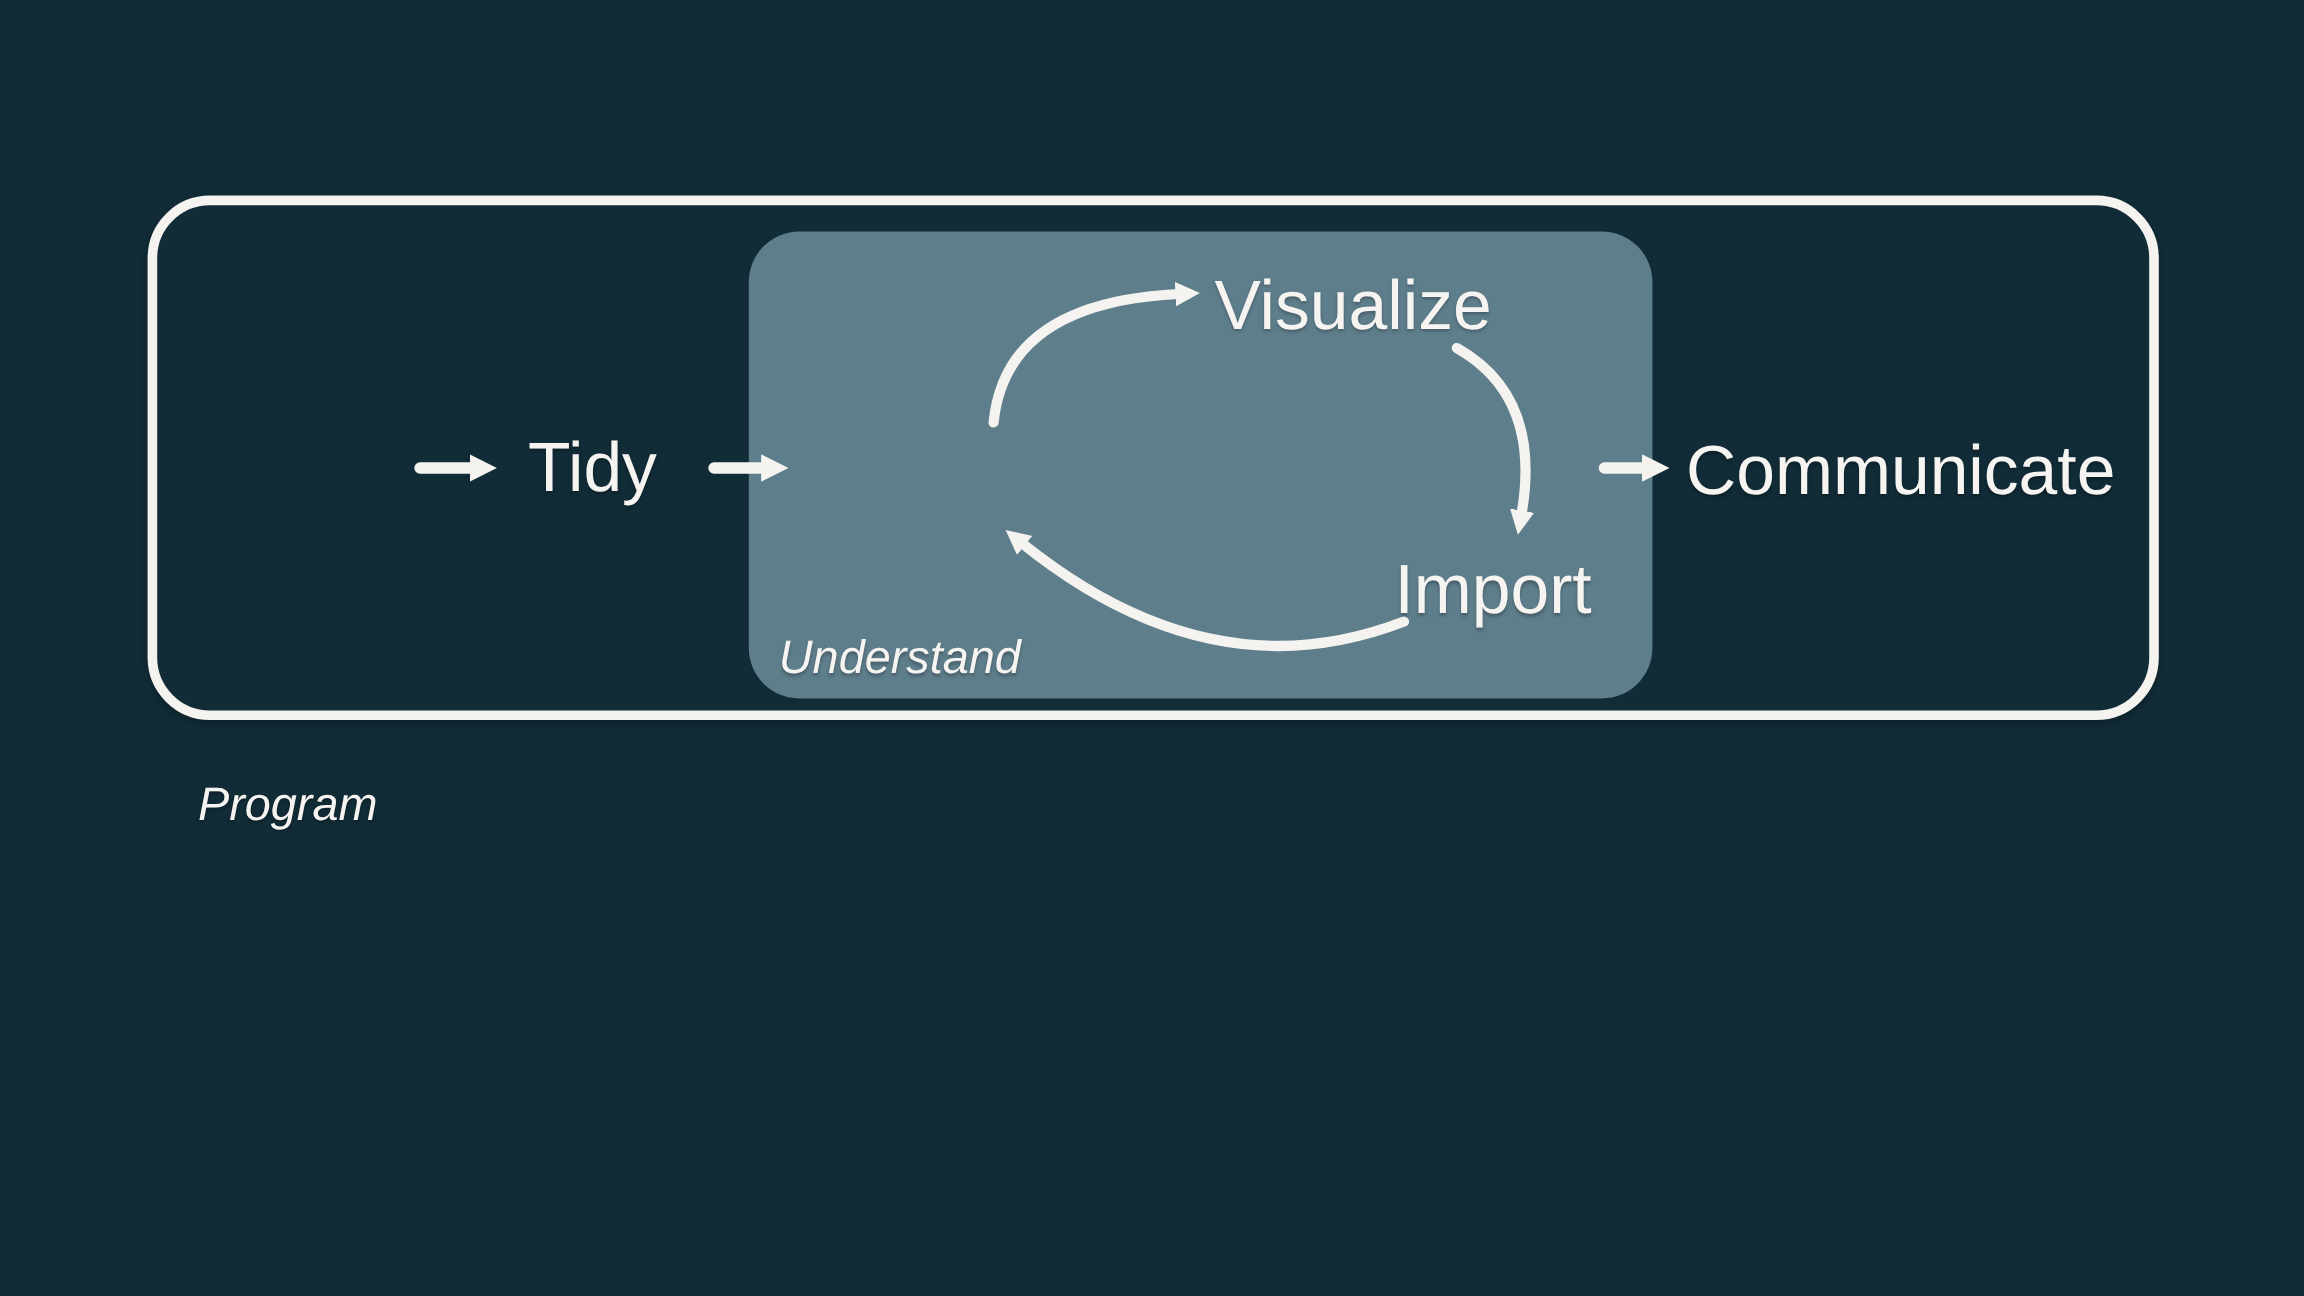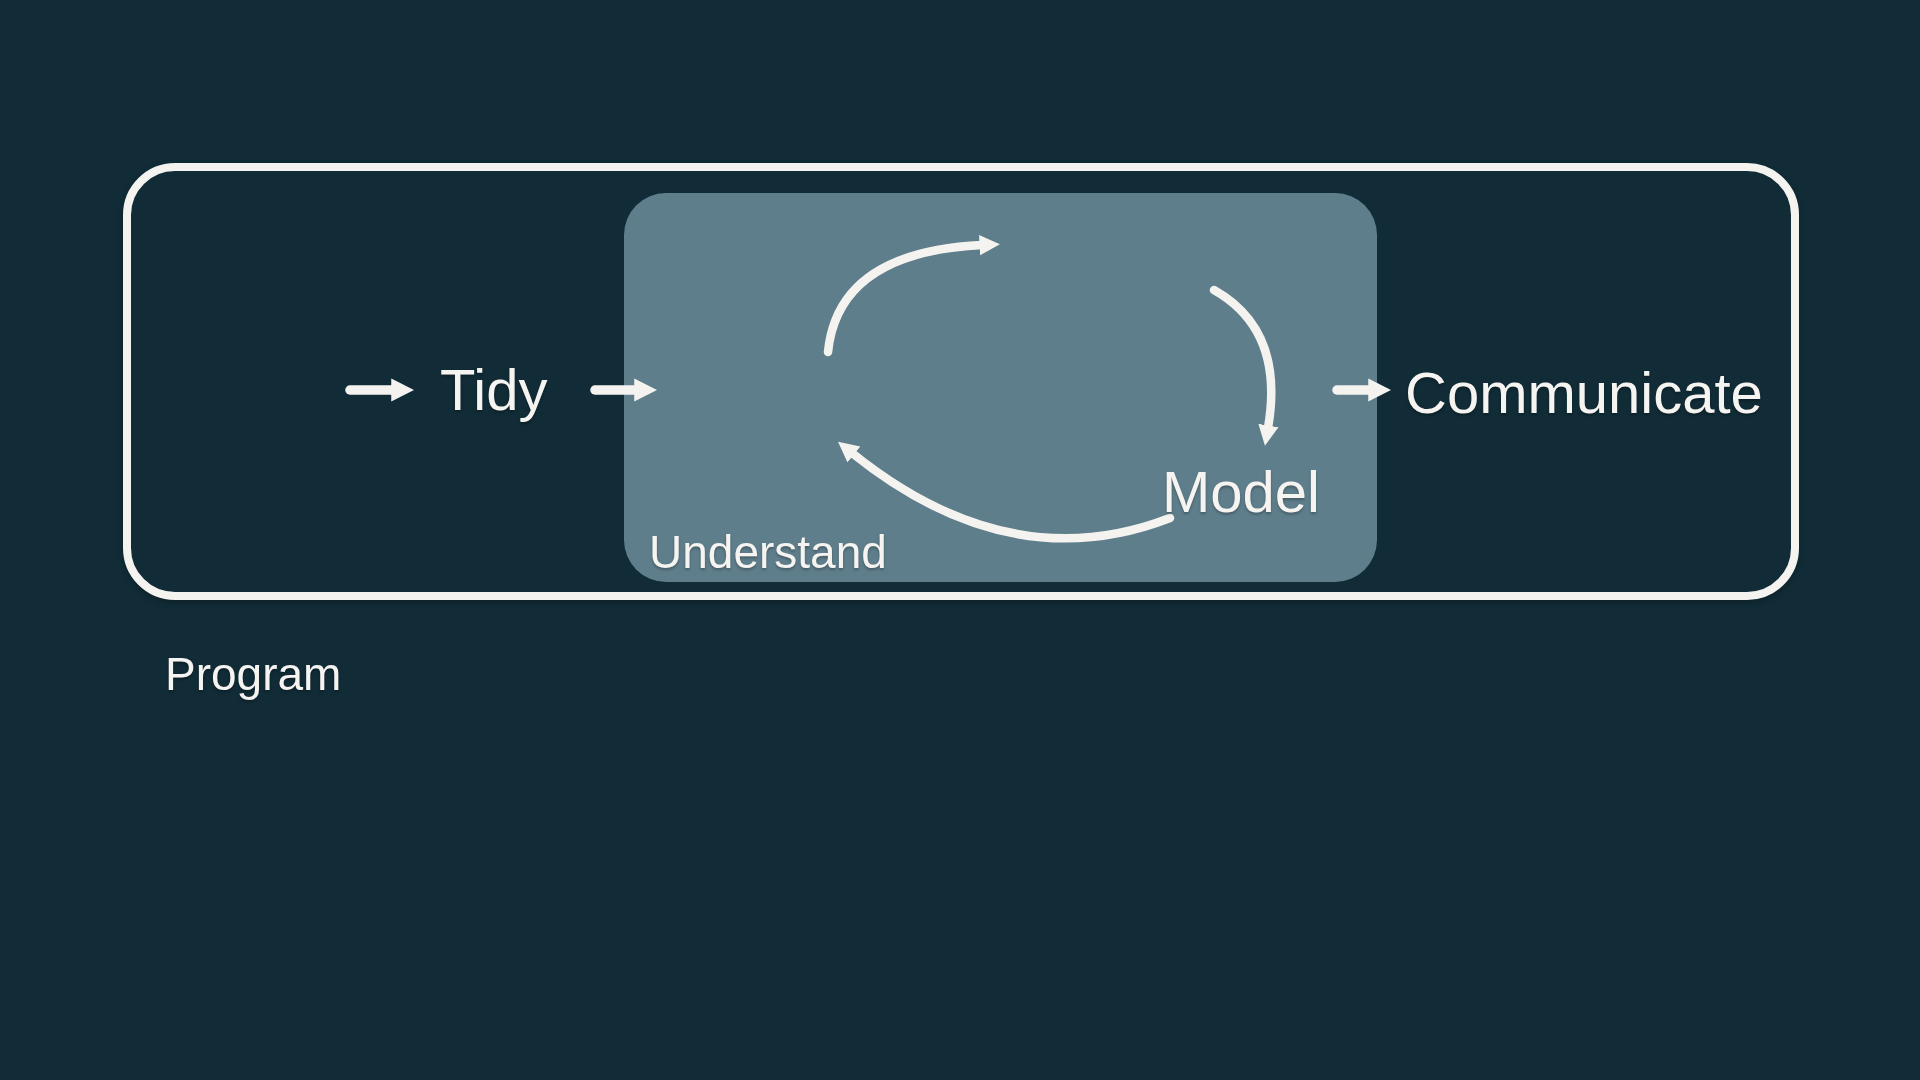--- a/index.html
+++ b/index.html
@@ -34,21 +34,21 @@
   }
 
   .label {
     position: absolute;
     color: var(--text);
     font-size: 58px;
     line-height: 1;
     white-space: nowrap;
     text-shadow: 0 2px 3px rgba(0,0,0,0.28);
   }
-  .label.small { font-size: 46px; }
+  .label.small { font-size: 39px; font-style: italic; }
 
   .lbl-import      { left: 165px;  top: 362px; }
   .lbl-tidy        { left: 440px;  top: 361px; }
   .lbl-transform   { left: 687px;  top: 362px; }
   .lbl-visualize   { left: 1012px; top: 226px; }
   .lbl-model       { left: 1162px; top: 463px; }
   .lbl-communicate { left: 1405px; top: 364px; }
   .lbl-understand  { left: 649px;  top: 529px; }
   .lbl-program     { left: 165px;  top: 651px; }
 
@@ -86,19 +86,20 @@
     <line class="flow straight" x1="350" y1="390" x2="394" y2="390" marker-end="url(#head)"></line>
     <line class="flow straight" x1="595" y1="390" x2="637" y2="390" marker-end="url(#head)"></line>
     <line class="flow straight" x1="1337" y1="390" x2="1371" y2="390" marker-end="url(#head)"></line>
 
     <path class="flow curved" d="M 828 352 Q 838 252 982 245" marker-end="url(#head)"></path>
     <path class="flow curved" d="M 1214 290 Q 1285 330 1268 428" marker-end="url(#head)"></path>
     <path class="flow curved" d="M 1170 518 Q 1010 580 852 453" marker-end="url(#head)"></path>
   </svg>
 
   <div class="label lbl-tidy">Tidy</div>
-  <div class="label lbl-model">Model</div>
+  <div class="label lbl-visualize">Visualize</div>
+  <div class="label lbl-model">Import</div>
   <div class="label lbl-communicate">Communicate</div>
 
   <div class="label small lbl-understand">Understand</div>
   <div class="label small lbl-program">Program</div>
 
 </div>
 
 </body></html>

